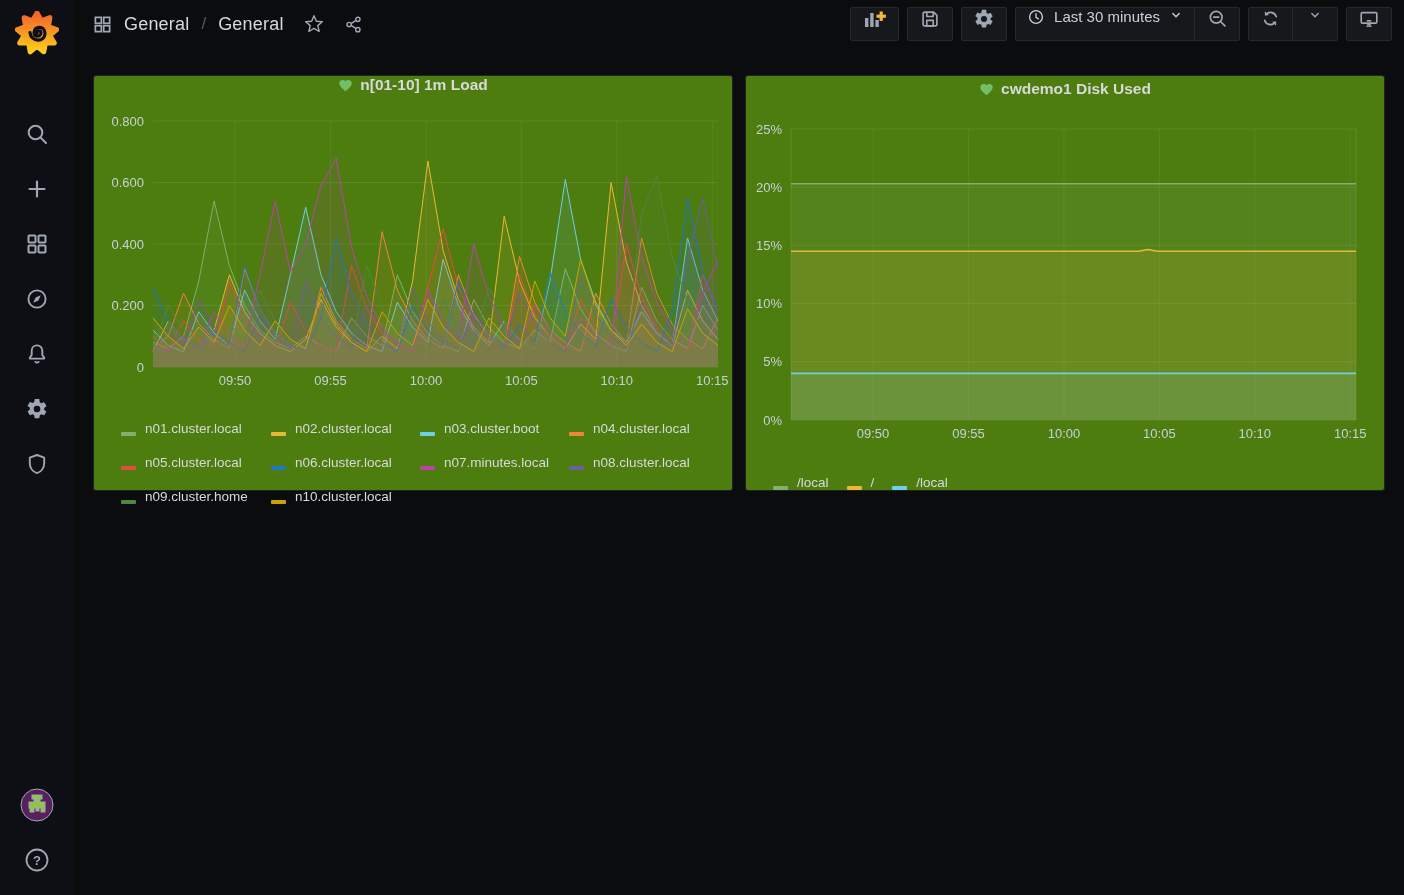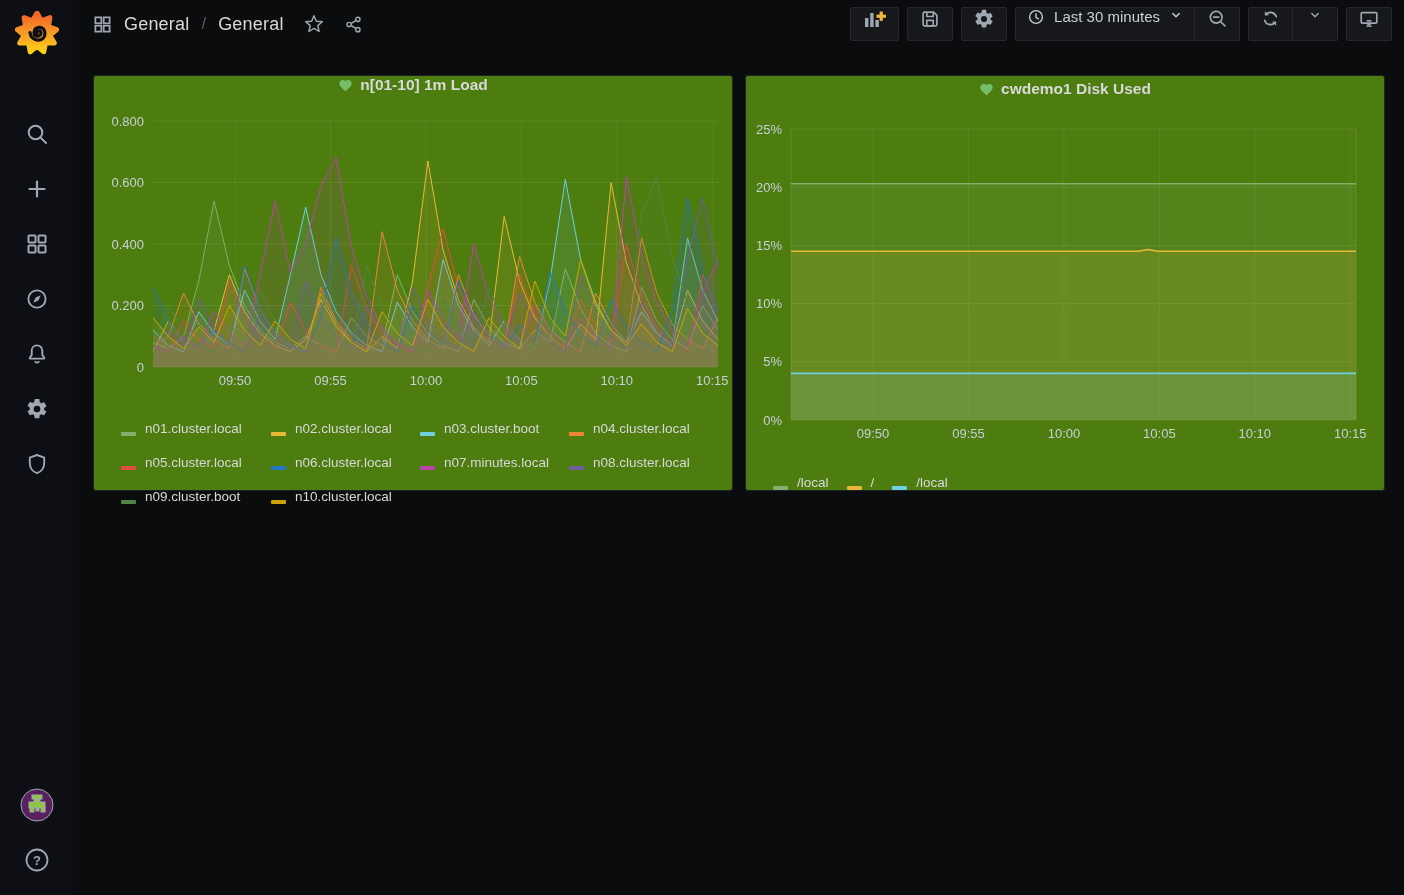--- a/index.html
+++ b/index.html
@@ -328,21 +328,21 @@
             <span class="legend-item">
               <span class="legend-swatch" style="background: rgb(186, 67, 169);"></span>
               <span class="legend-label">n07.minutes.local</span>
             </span>
             <span class="legend-item">
               <span class="legend-swatch" style="background: rgb(112, 93, 160);"></span>
               <span class="legend-label">n08.cluster.local</span>
             </span>
             <span class="legend-item">
               <span class="legend-swatch" style="background: rgb(80, 134, 66);"></span>
-              <span class="legend-label">n09.cluster.boot</span>
+              <span class="legend-label">n09.cluster.home</span>
             </span>
             <span class="legend-item">
               <span class="legend-swatch" style="background: rgb(204, 163, 0);"></span>
               <span class="legend-label">n10.cluster.local</span>
             </span>
           </div>
       </section>
 
       <section class="panel">
         <header class="panel-header">

